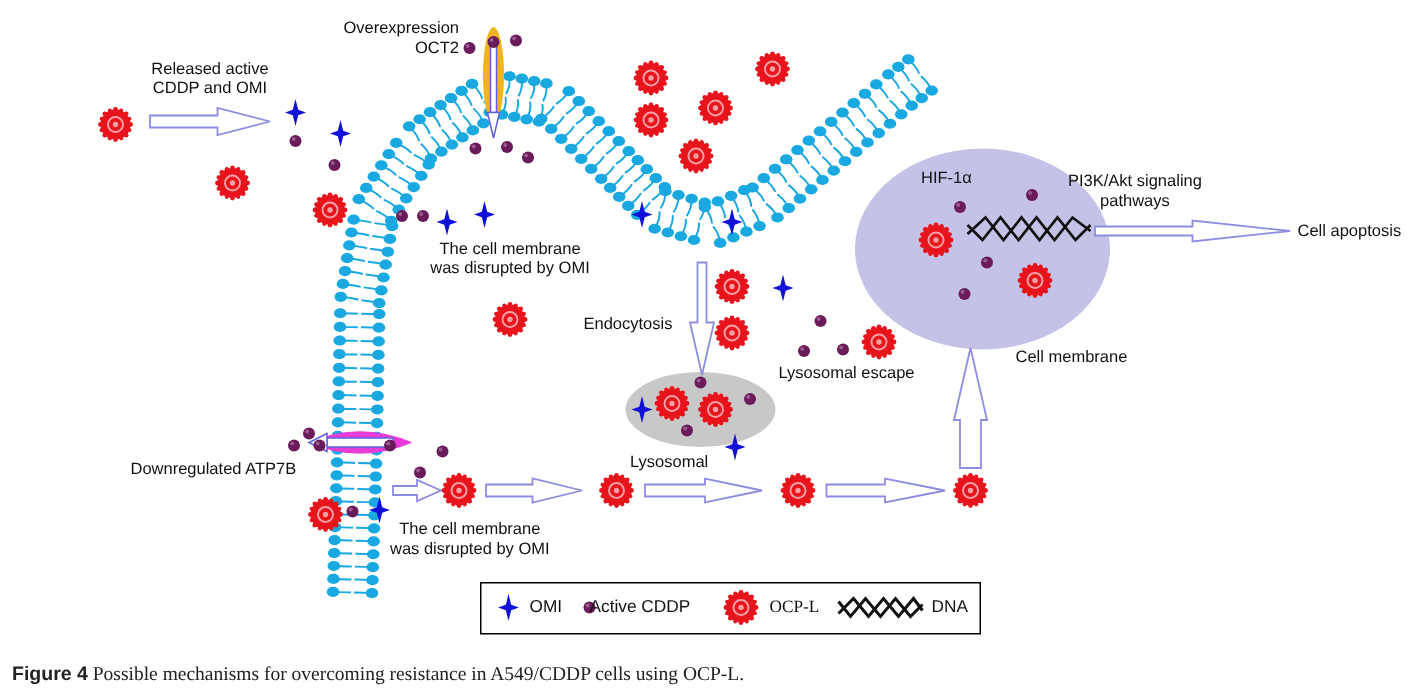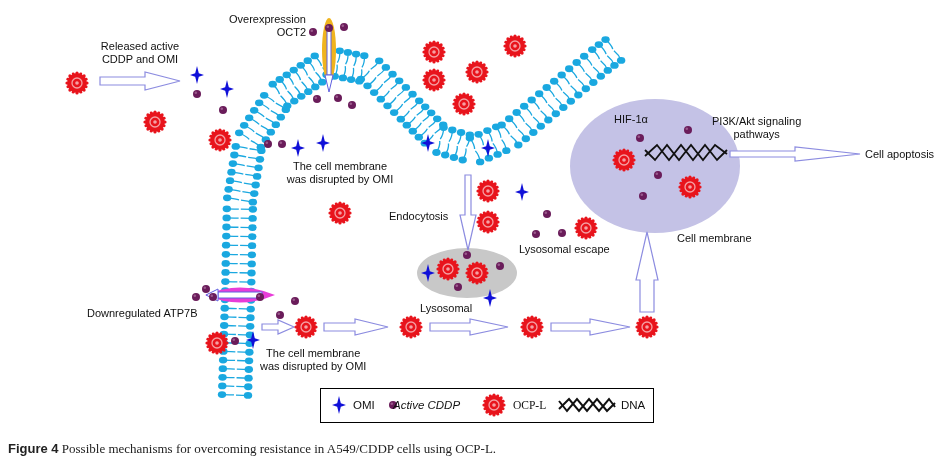--- a/index.html
+++ b/index.html
@@ -501,21 +501,21 @@
   <div class="lbl" style="left:677px;top:232px;">Cell membrane</div>
 
   <div class="legend">
     <svg style="position:absolute;left:8px;top:6px;" width="20" height="20">
         <use href="#star" x="10" y="10"></use>
       </svg>
     <span class="li" style="left:32px;">OMI</span>
     <svg style="position:absolute;left:64px;top:8px;" width="16" height="16">
         <use href="#dot" x="8" y="8"></use>
       </svg>
-    <span class="li" style="left:72px;font-style:italic;">Active CDDP</span>
+    <span class="li" style="left:72px;">Active CDDP</span>
     <svg style="position:absolute;left:160px;top:3px;" width="26" height="26">
         <use href="#ocp" x="13" y="13"></use>
       </svg>
     <span class="li" style="left:192px;font-family:Liberation Serif, serif;">OCP-L</span>
     <svg style="position:absolute;left:236px;top:6px;" width="60" height="20">
       <g fill="none" stroke="#111" stroke-width="2">
         <path d="M2,6 L10,16 L20,4 L30,16 L40,4 L50,16 L58,8"></path>
         <path d="M2,14 L12,4 L22,16 L32,4 L42,16 L52,4 L58,12"></path>
       </g>
     </svg>

